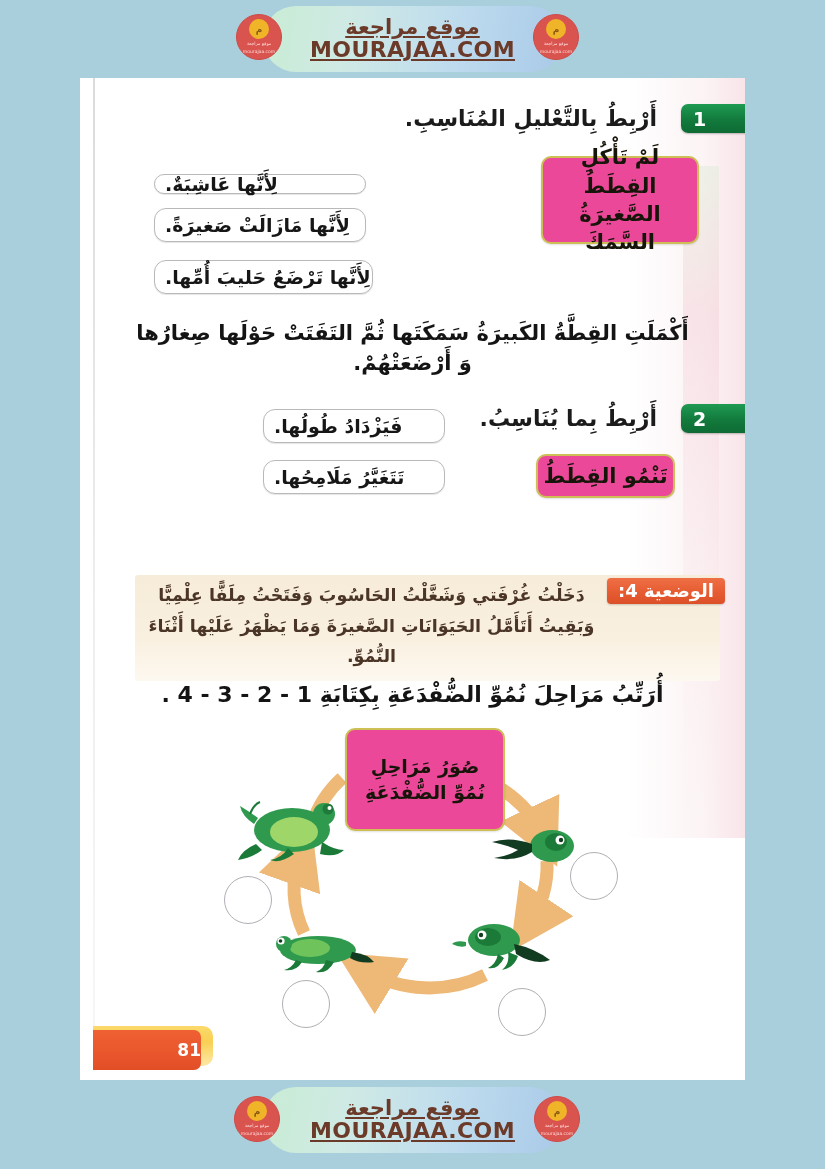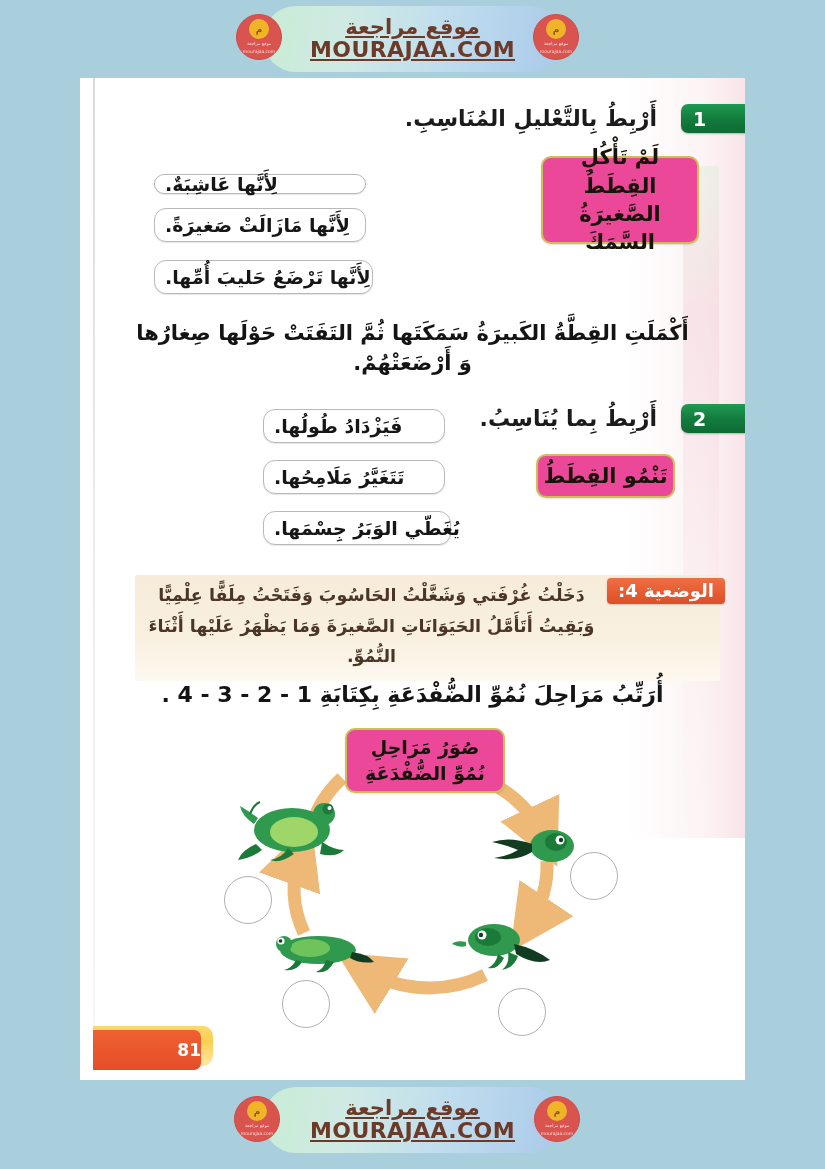--- a/index.html
+++ b/index.html
@@ -275,21 +275,21 @@
     left: 120px;
     top: 650px;
     width: 450px;
     height: 300px;
   }
   .cycle-title {
     position: absolute;
     left: 145px;
     top: 0px;
     width: 160px;
-    height: 65px;
+    height: 103px;
     z-index: 6;
   }
   .blank-circle {
     position: absolute;
     width: 48px;
     height: 48px;
     border: 1.5px solid #b3aeb6;
     border-radius: 50%;
     background: #ffffff;
     z-index: 7;
@@ -376,21 +376,20 @@
     </div>
 
     <div class="ex-badge" style="right:-6px; top:326px;">2</div>
 
     <div class="prompt" style="right:88px; top:328px;">أَرْبِطُ بِما يُنَاسِبُ.</div>
 
     <div class="ybox" style="right:70px; top:376px; width:139px; height:44px; font-size:21px;">تَنْمُو القِطَطُ</div>
 
     <div class="opt" style="right:300px; top:331px; width:182px; height:34px;">فَيَزْدَادُ طُولُها.</div>
     <div class="opt" style="right:300px; top:382px; width:182px; height:34px;">تَتَغَيَّرُ مَلَامِحُها.</div>
-    <div class="opt" style="right:294px; top:433px; width:188px; height:34px;">يُغَطّي الوَبَرُ جِسْمَها.</div>
 
     <div class="situation">
       <div class="sit-badge">الوضعية 4:</div>
       <div class="sit-text">
         <span>دَخَلْتُ غُرْفَتي وَشَغَّلْتُ الحَاسُوبَ وَفَتَحْتُ مِلَفًّا عِلْمِيًّا</span>
         <span class="l2">وَبَقِيتُ أَتَأَمَّلُ الحَيَوَانَاتِ الصَّغيرَةَ وَمَا يَظْهَرُ عَلَيْها أَثْنَاءَ النُّمُوِّ.</span>
       </div>
     </div>
 
     <div class="order-instr">أُرَتِّبُ مَرَاحِلَ نُمُوِّ الضُّفْدَعَةِ بِكِتَابَةِ 1 - 2 - 3 - 4 .</div>

